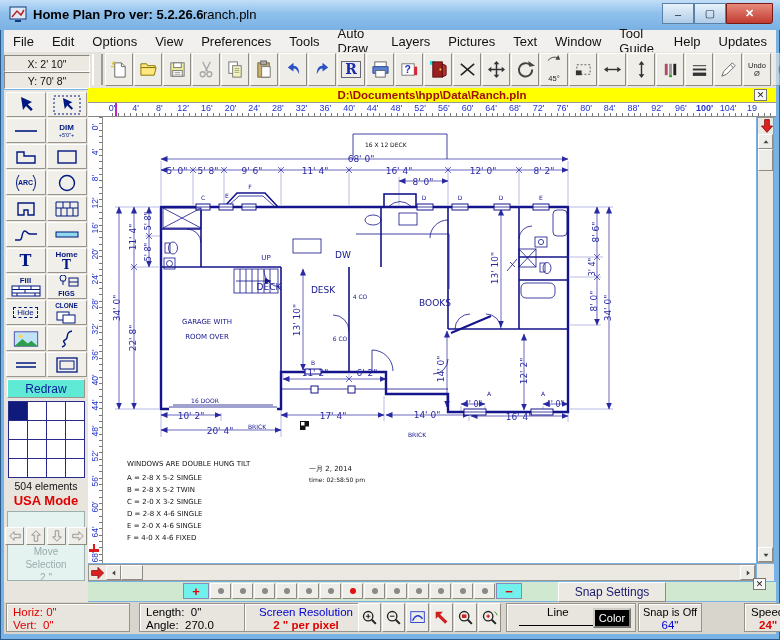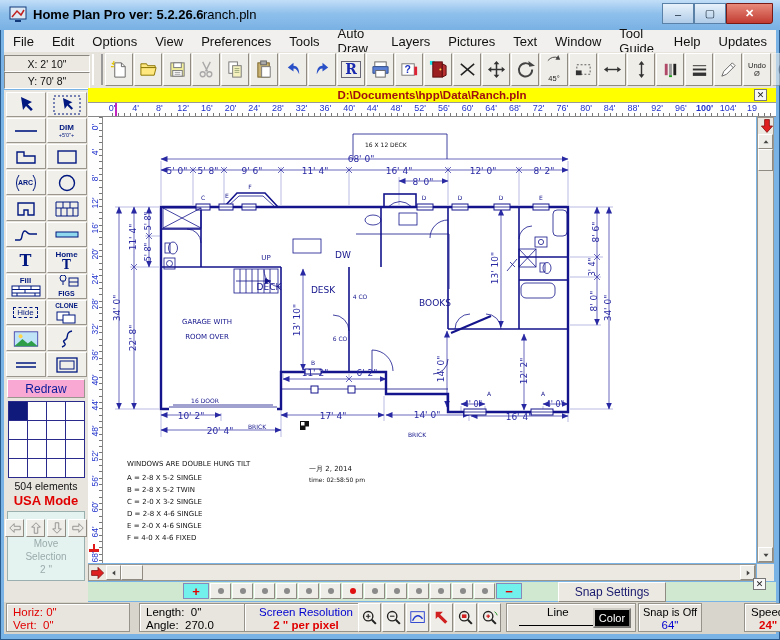--- a/index.html
+++ b/index.html
@@ -29,27 +29,27 @@
   
   .sidebar{position:absolute;left:4px;top:90px;width:84px;height:512px;background:#e8e5de;display:flex;flex-direction:column;align-items:center;padding-top:2px;box-sizing:border-box;}
   .toolgrid{display:grid;grid-template-columns:40px 40px;gap:1px;}
   .stool{position:relative;width:40px;height:25px;background:#f1efe9;border:1px solid;border-color:#fff #9a968e #9a968e #fff;box-sizing:border-box;display:flex;flex-direction:column;align-items:center;justify-content:center;overflow:hidden;}
   .tlab{color:#00187f;font-weight:bold;font-size:8px;line-height:9px;}
   .tsub{color:#00187f;font-size:5.5px;line-height:6px;}
   .lab-big{font-family:"DejaVu Serif",serif;font-size:16px;line-height:16px;}
   .sub-big{font-family:"DejaVu Serif",serif;font-weight:bold;font-size:12px;line-height:12px;color:#00187f;}
   .lab-dash{border:1px dashed #00187f;padding:0 3px;font-weight:normal;}
   .arc-lab{position:absolute;left:0;right:0;text-align:center;top:8px;font-size:7px;font-weight:bold;color:#00187f;}
-  .redraw{margin-top:2px;width:76px;height:17px;background:#f9a8d4;border:1px solid;border-color:#fff #9a968e #9a968e #fff;color:#0a1a9a;font-size:12px;display:flex;align-items:center;justify-content:center;}
+  .redraw{margin-top:2px;width:76px;height:17px;background:#5eead4;border:1px solid;border-color:#fff #9a968e #9a968e #fff;color:#0a1a9a;font-size:12px;display:flex;align-items:center;justify-content:center;}
   .colorgrid{margin-top:3px;display:grid;grid-template-columns:repeat(4,19px);grid-auto-rows:19px;background:#fff;}
   .ccell{border:1px solid #2a2a8c;margin:-0.5px;background:#fff;}
   .ccell.sel{background:#101a7a;}
   .elements{margin-top:3px;font-size:10.5px;color:#111;}
   .usamode{margin-top:1px;font-size:13px;font-weight:bold;color:#e00000;}
-  .movepanel{margin-top:3px;width:78px;height:70px;background:#e4f3f0;border:1px solid #9ab0ae;display:flex;flex-direction:column;align-items:center;padding-top:7px;box-sizing:border-box;}
+  .movepanel{margin-top:3px;width:78px;height:70px;background:#e4f3f0;border:1px solid #9ab0ae;display:flex;flex-direction:column;align-items:center;padding-top:15px;box-sizing:border-box;}
   .marrows{display:flex;gap:2px;}
   .mabtn{width:17px;height:16px;background:#efede7;border:1px solid;border-color:#fff #8f8b83 #8f8b83 #fff;display:flex;align-items:center;justify-content:center;}
   .mvtxt{font-size:10px;color:#9aabab;line-height:13px;text-align:center;}
   
   .pathbar{position:absolute;left:88px;top:88px;width:688px;height:14px;background:#ffff00;font-size:11.5px;font-weight:bold;color:#a01010;text-align:center;line-height:14px;}
   .xclose{position:absolute;width:13px;height:12px;background:#f8f8f8;border:1px solid #777;font-size:9px;line-height:11px;text-align:center;color:#222;box-sizing:border-box;}
   .hruler{position:absolute;left:88px;top:102px;width:688px;height:15px;background:#fefefe;border-top:1px solid #999;border-bottom:1px solid #888;box-sizing:border-box;}
   .hruler::after{content:"";position:absolute;left:24px;right:0;bottom:0;height:3px;background:repeating-linear-gradient(90deg,#777 0 1px,transparent 1px 5.93px);}
   .htick{position:absolute;top:0;transform:translateX(-50%);font-size:9px;color:#2233cc;}
   .hcur{position:absolute;left:27px;top:0;width:2px;height:13px;background:#c028c0;}

